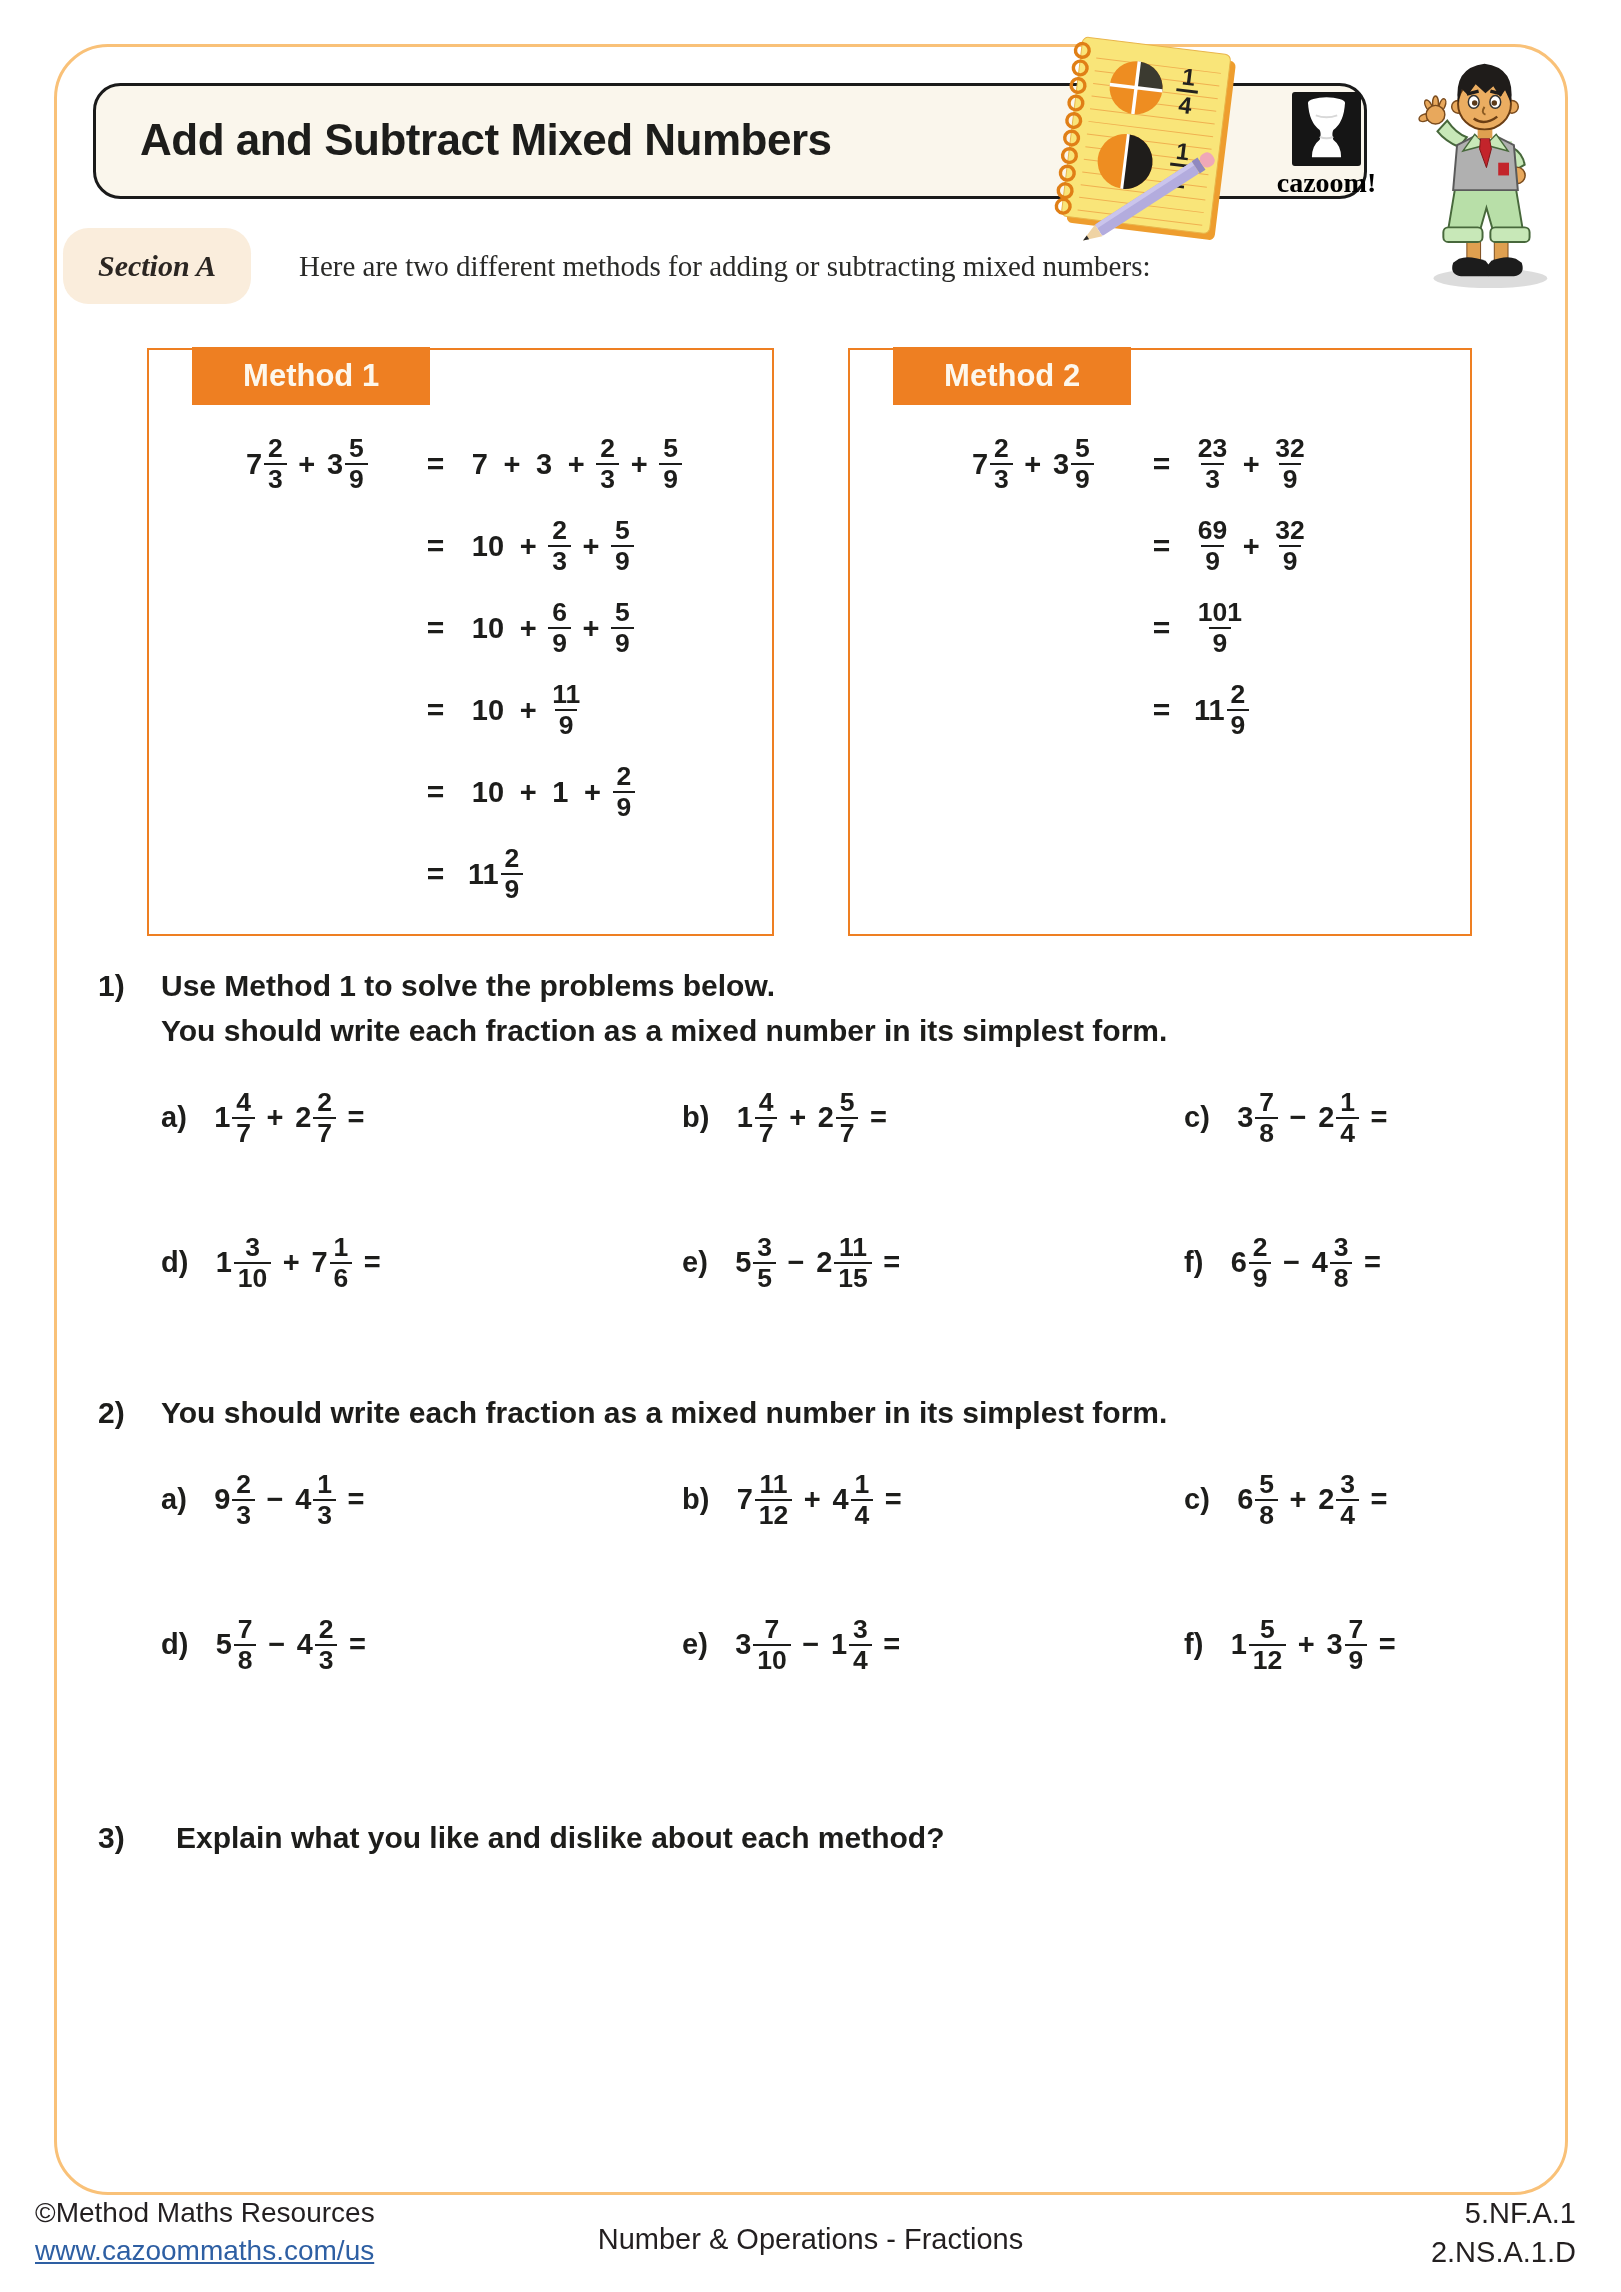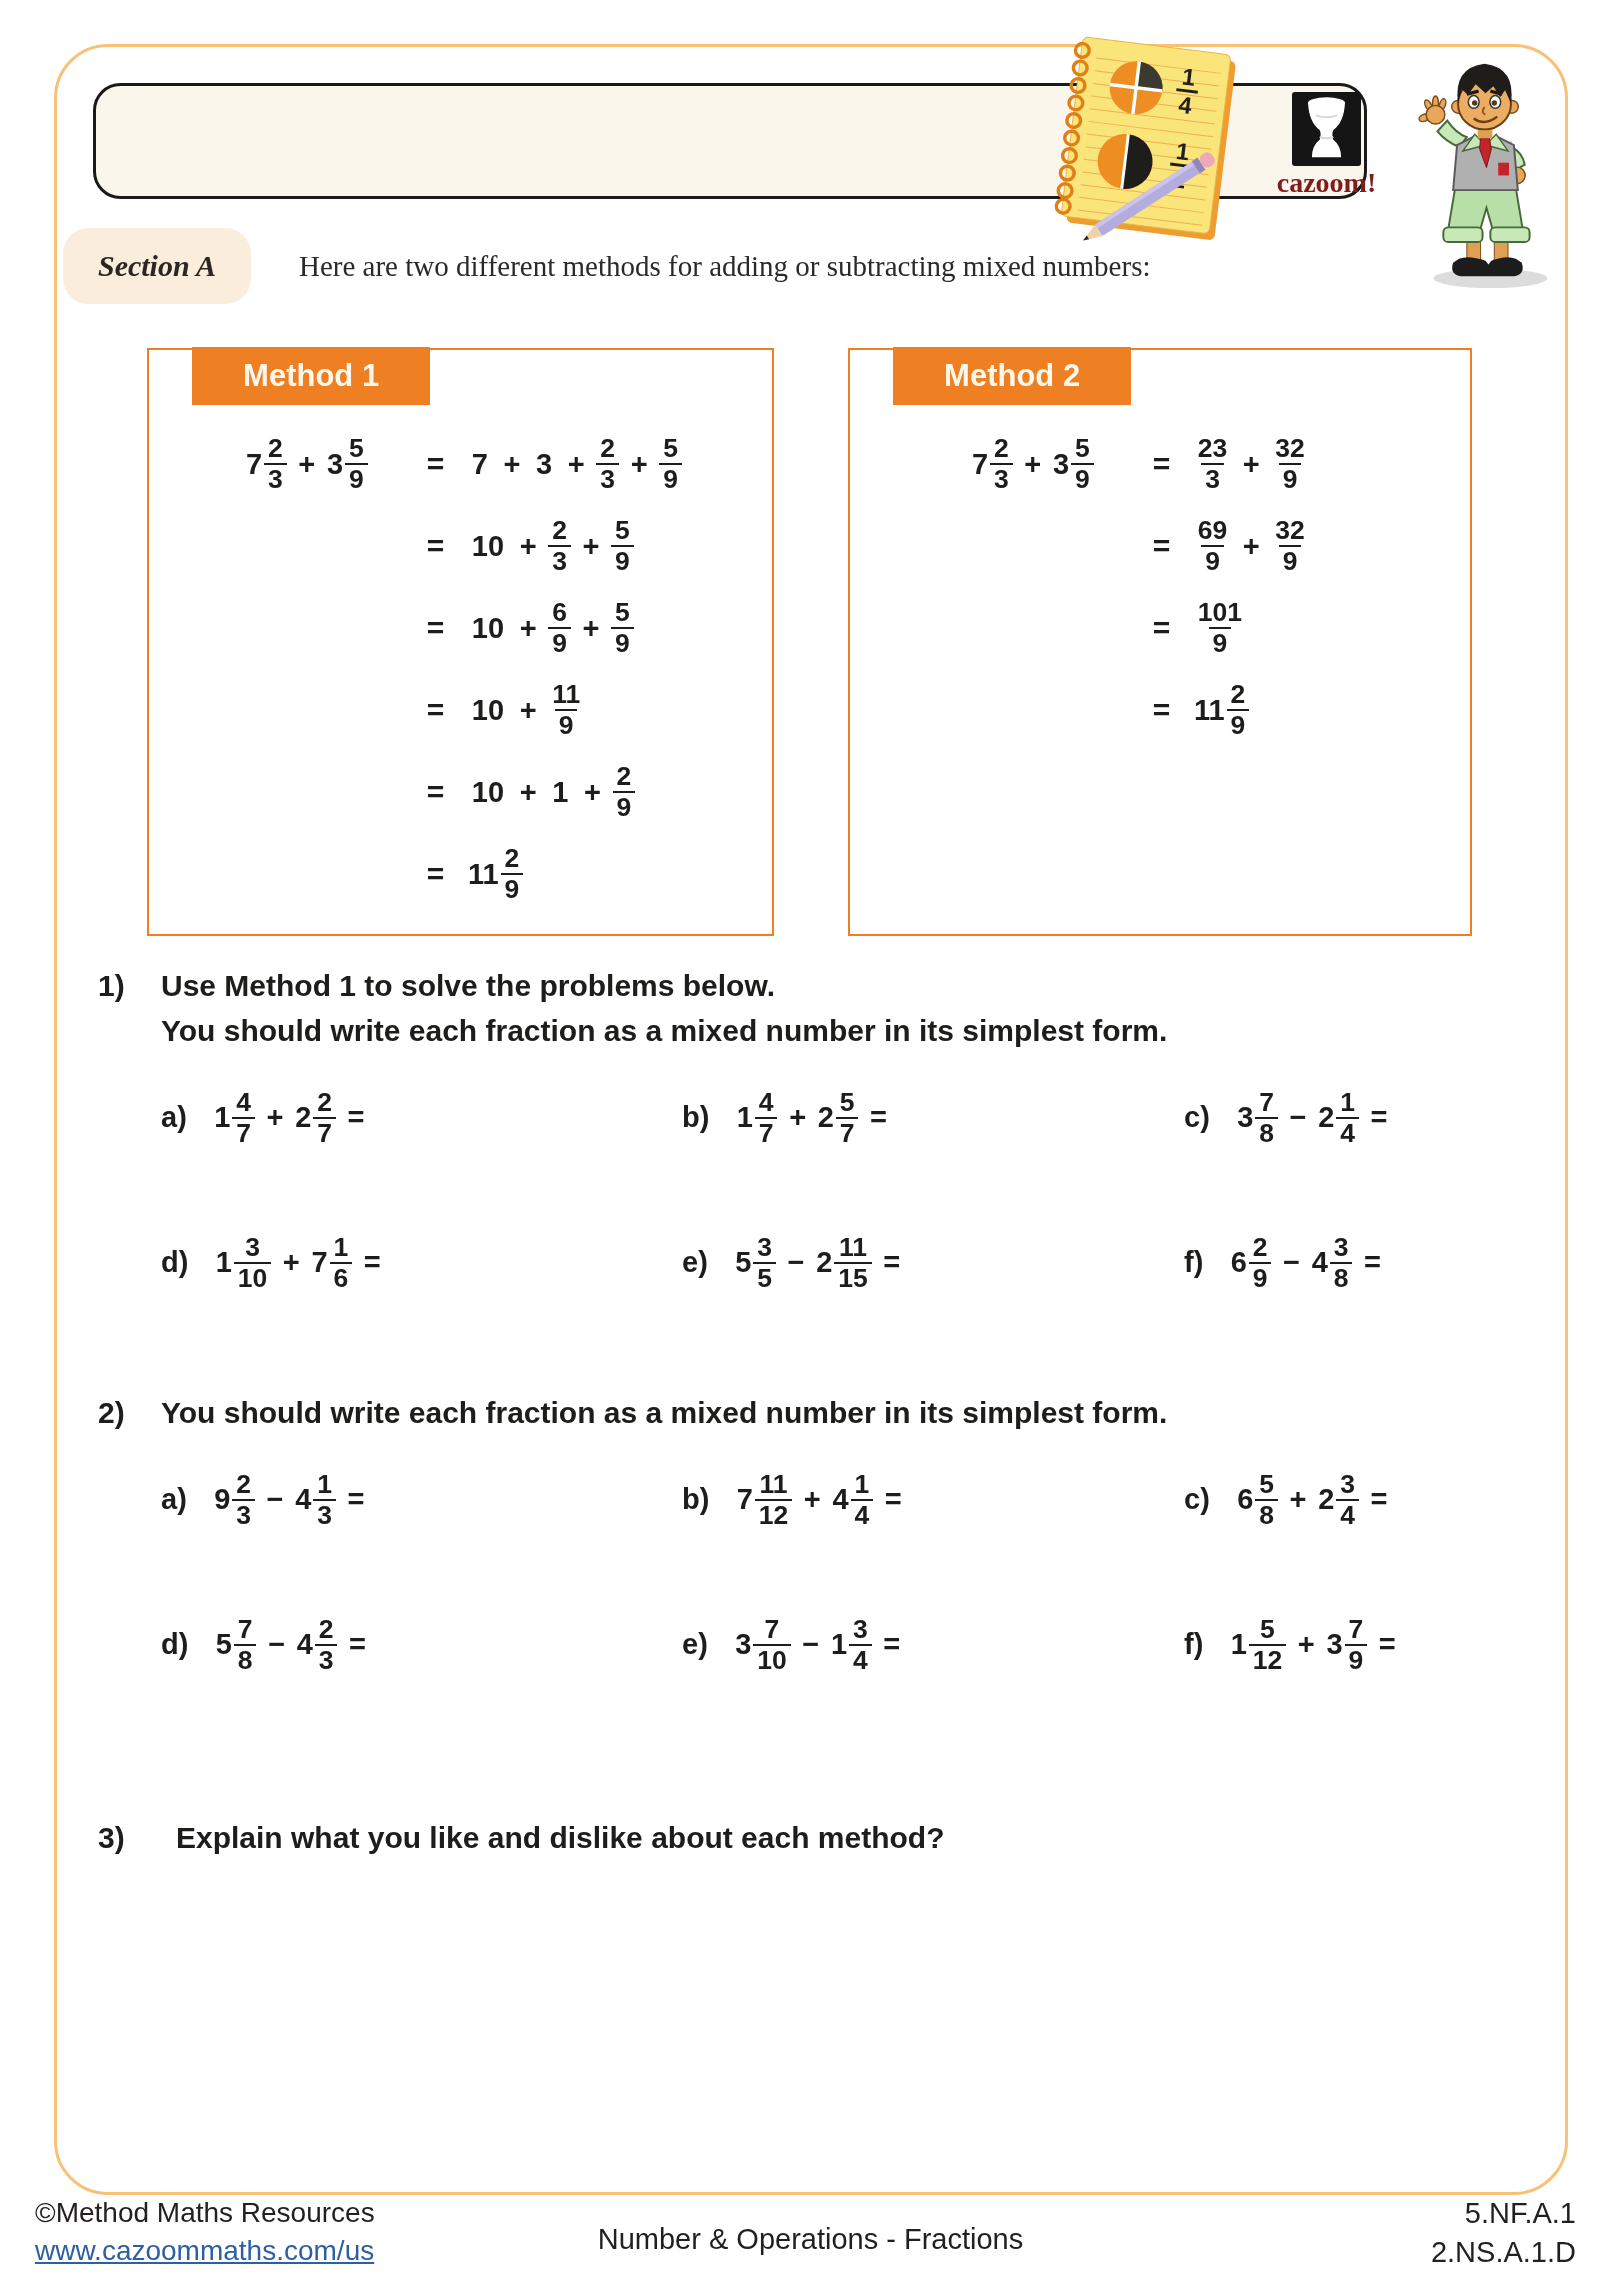--- a/index.html
+++ b/index.html
@@ -16,21 +16,21 @@
   .header-box {
     position:absolute; left:93px; top:83px; width:1274px; height:116px;
     background:#faf6ec; border:3.9px solid #1a1a1a; border-radius:27.4px; box-sizing:border-box;
   }
   .page-title {
     position:absolute; left:44px; top:0; height:108px; display:flex; align-items:center;
     font-size:44px; font-weight:bold; letter-spacing:-0.5px; color:#1d1d1b; white-space:nowrap;
   }
   .logo { position:absolute; left:1161px; top:2px; width:139px; text-align:center; }
   .logo-icon { width:69px; height:74px; margin:3.9px auto 0; background:#151515; border-radius:2.9px; }
-  .logo-text { font-family:"Liberation Serif", serif; font-weight:bold; font-size:28px; color:#7f1d1d; margin-top:1px; }
+  .logo-text { font-family:"Liberation Serif", serif; font-weight:bold; font-size:28px; color:#000000; margin-top:1px; }
   .notebook { position:absolute; left:1041px; top:33px; width:206px; height:222px; }
   .mascot { position:absolute; left:1402px; top:51px; width:165px; height:243px; }
 
   
   .section-pill {
     position:absolute; left:63px; top:228px; width:188px; height:76px;
     background:#faeddc; border-radius:25.5px; display:flex; align-items:center; justify-content:center;
     font-family:"Liberation Serif", serif; font-style:italic; font-weight:bold; font-size:30px; color:#2b2622;
   }
   .section-intro {
@@ -82,20 +82,21 @@
   .footer-right { position:absolute; right:45px; top:2194px; font-size:29px; line-height:1.36; text-align:right; color:#231f20; }
 </style>
 </head>
 <body>
 
 <div id="page">
 
   <div class="frame"></div>
 
   <div class="header-box">
+    <div class="page-title">Add and Subtract Mixed Numbers</div>
     <div class="logo">
       <div class="logo-icon">
         <svg viewBox="0 0 70 76" width="69" height="74">
           <path d="M 16 11 Q 35 18 54 11 Q 53 31 42 39 Q 40 43 42 49 Q 50 55 50 67 L 20 67 Q 20 55 28 49 Q 30 43 28 39 Q 17 31 16 11 Z" fill="#ffffff"></path>
           <ellipse cx="35" cy="11" rx="19" ry="5.5" fill="#ffffff"></ellipse>
           <path d="M 24 24 Q 35 28 46 24" stroke="#d8d8d8" stroke-width="2" fill="none"></path>
           <path d="M 28 46 Q 35 49 42 46" stroke="#d8d8d8" stroke-width="2" fill="none"></path>
         </svg>
       </div>
       <div class="logo-text">cazoom!</div>

